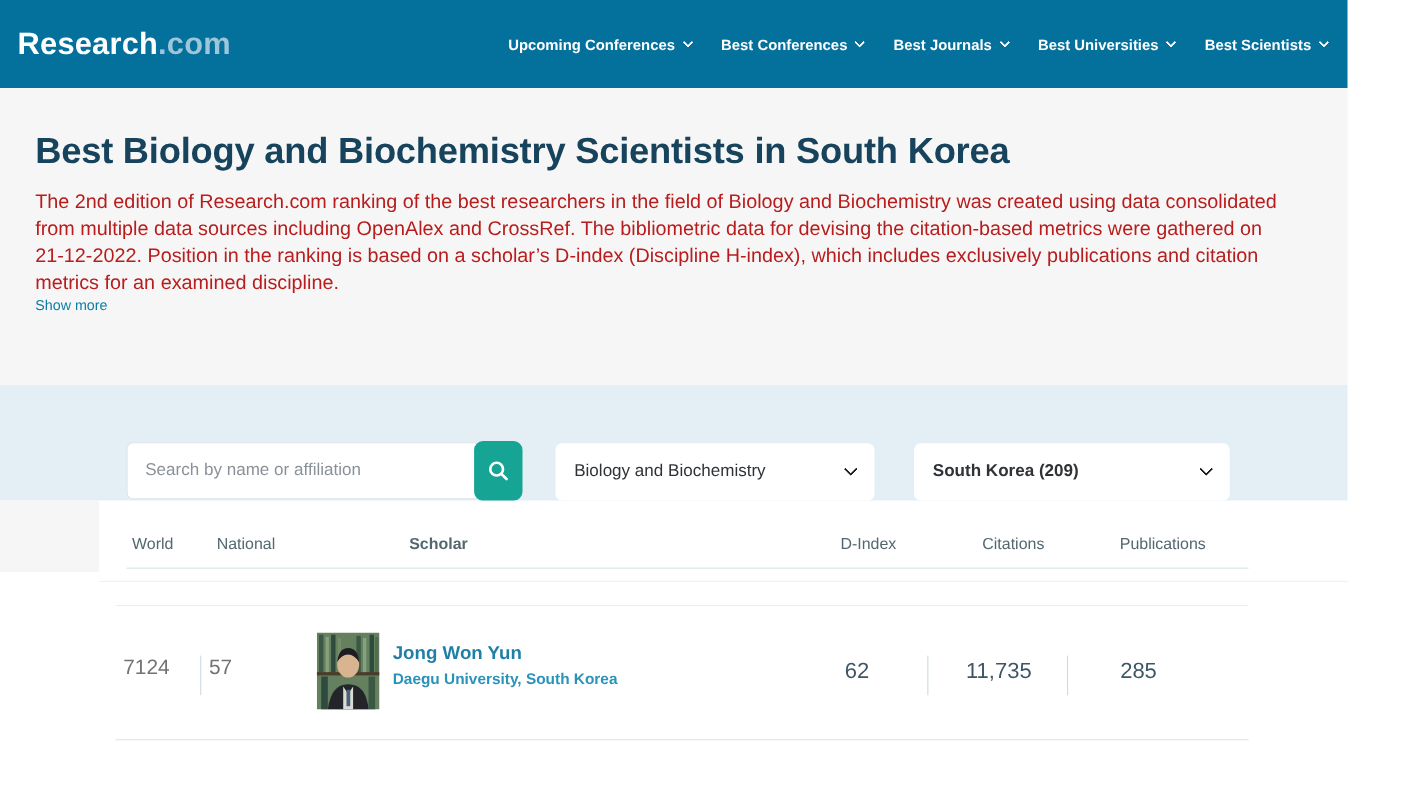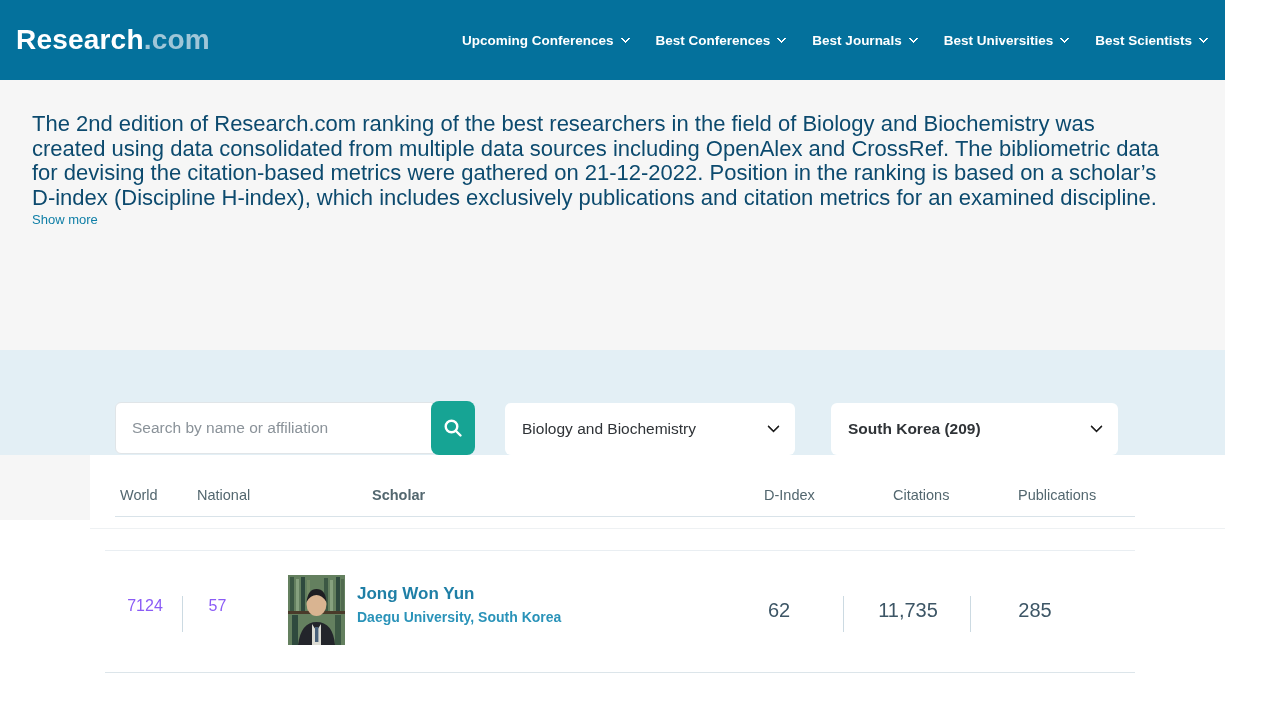--- a/index.html
+++ b/index.html
@@ -14,21 +14,21 @@
   .navlinks { display:flex; align-items:center; gap:27px; }
   .navitem { color:#ffffff; font-size:13.5px; font-weight:bold; display:flex; align-items:center; cursor:pointer; white-space:nowrap; }
   .chev { display:inline-block; width:7px; height:7px; border-right:2px solid #fff; border-bottom:2px solid #fff;
           transform:rotate(45deg); margin-left:8px; margin-top:-4px; border-radius:1px; }
 
   
   .topsection { position:absolute; left:0; top:80px; width:1225px; height:270px; background:#f6f6f6; padding:17px 30px 0 32px; }
   .breadcrumb { font-size:12.5px; color:#4a4a4a; }
   .breadcrumb .bc-home { color:#0e7ba1; cursor:pointer; }
   h1.title { margin-top:21px; font-size:33px; font-weight:bold; color:#17435c; letter-spacing:-0.2px; }
-  .desc { margin-top:15px; font-size:22px; line-height:24.5px; color:#0c4a6e; max-width:1135px; }
+  .desc { margin-top:15px; font-size:18px; line-height:24.5px; color:#b91c1c; max-width:1135px; }
   .showmore { display:inline-block; margin-top:1px; font-size:13px; color:#0e7ea6; cursor:pointer; }
 
   
   .filterbar { position:absolute; left:0; top:350px; width:1225px; height:105px; background:#e3eff5;
                display:flex; align-items:flex-end; padding-left:115px; }
   .searchwrap { display:flex; align-items:center; }
   .searchinput { width:322px; height:52px; border:1px solid #e0e5e8; border-radius:6px; background:#fff;
                  padding:0 16px; font-size:15.5px; color:#333; font-family:"Liberation Sans", sans-serif; outline:none; }
   .searchinput::placeholder { color:#8a9299; }
   .searchbtn { width:44px; height:54px; margin-left:-6px; background:#16a494; border:none; border-radius:8px;
@@ -41,21 +41,21 @@
              transform:rotate(45deg); margin-top:-5px; border-radius:1px; }
 
   
   .graystrip { position:absolute; left:0; top:455px; width:90px; height:65px; background:#f6f6f6; }
   .abs { position:absolute; }
   .th { font-size:14.5px; color:#53676f; }
   .hr1 { left:115px; top:516px; width:1020px; height:1px; background:#d9e3e9; }
   .hr2 { left:90px;  top:528px; width:1135px; height:1px; background:#eef1f3; }
   .hr3 { left:105px; top:550px; width:1030px; height:1px; background:#e9eef2; }
   .hr4 { left:105px; top:672px; width:1030px; height:1px; background:#dce5ea; }
-  .ranknum { font-size:16px; color:#8b5cf6; text-align:center; }
+  .ranknum { font-size:19px; color:#737373; }
   .metric  { font-size:20px; color:#3d5666; text-align:center; }
   .vdiv { width:1px; height:36px; background:#ccdae2; }
   .photo { left:288px; top:575px; width:57px; height:70px; cursor:pointer; }
   .sname { left:357px; top:584px; font-size:17px; font-weight:bold; color:#1f7fa6; cursor:pointer; }
   .saffil { left:357px; top:609px; font-size:14px; font-weight:bold; color:#2a93b9; }
 </style>
 </head>
 <body>
 
 <div class="page">
@@ -80,20 +80,21 @@
           <span class="chev"></span>
         </div>
       <div class="navitem">
           <span>Best Scientists</span>
           <span class="chev"></span>
         </div>
     </div>
   </div>
 
   <div class="topsection">
+    <h1 class="title">Best Biology and Biochemistry Scientists in South Korea</h1>
     <div class="desc">The 2nd edition of Research.com ranking of the best researchers in the field of Biology and Biochemistry was created using data consolidated from multiple data sources including OpenAlex and CrossRef. The bibliometric data for devising the citation-based metrics were gathered on 21-12-2022. Position in the ranking is based on a scholar’s D-index (Discipline H-index), which includes exclusively publications and citation metrics for an examined discipline.</div>
     <div><span class="showmore">Show more</span></div>
   </div>
 
   <div class="filterbar">
     <div class="searchwrap">
       <input class="searchinput" type="text" placeholder="Search by name or affiliation" style="">
       <button class="searchbtn">
         <span style="display:flex;">
           <svg width="22" height="22" viewBox="0 0 22 22">

